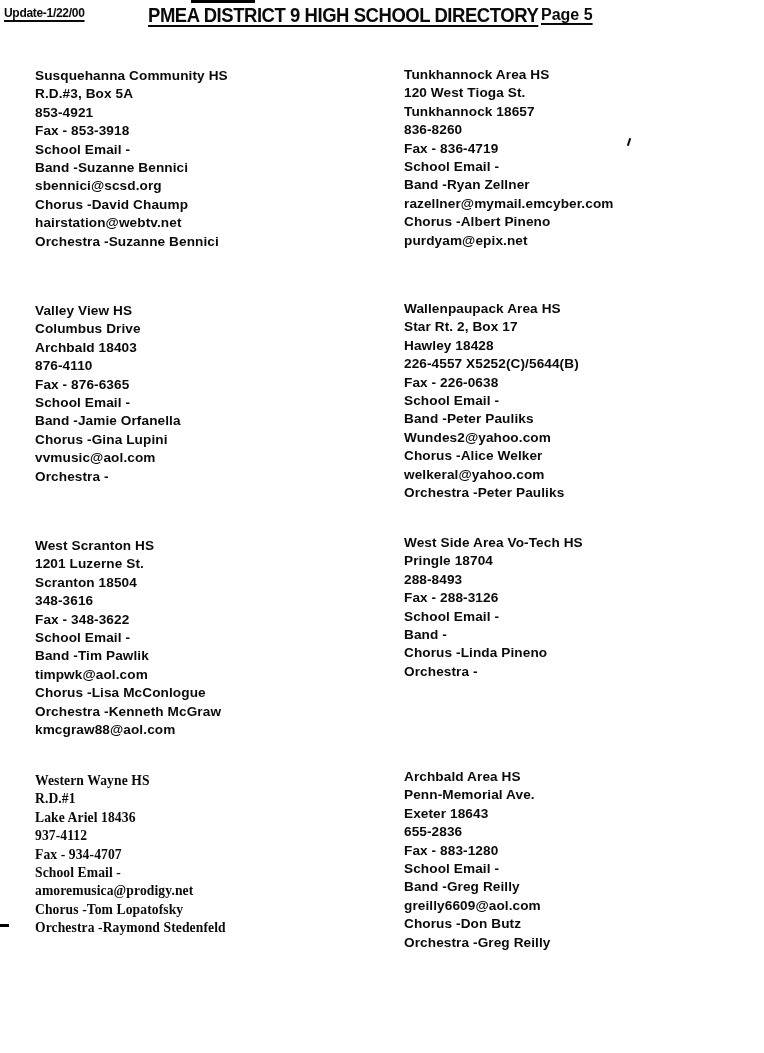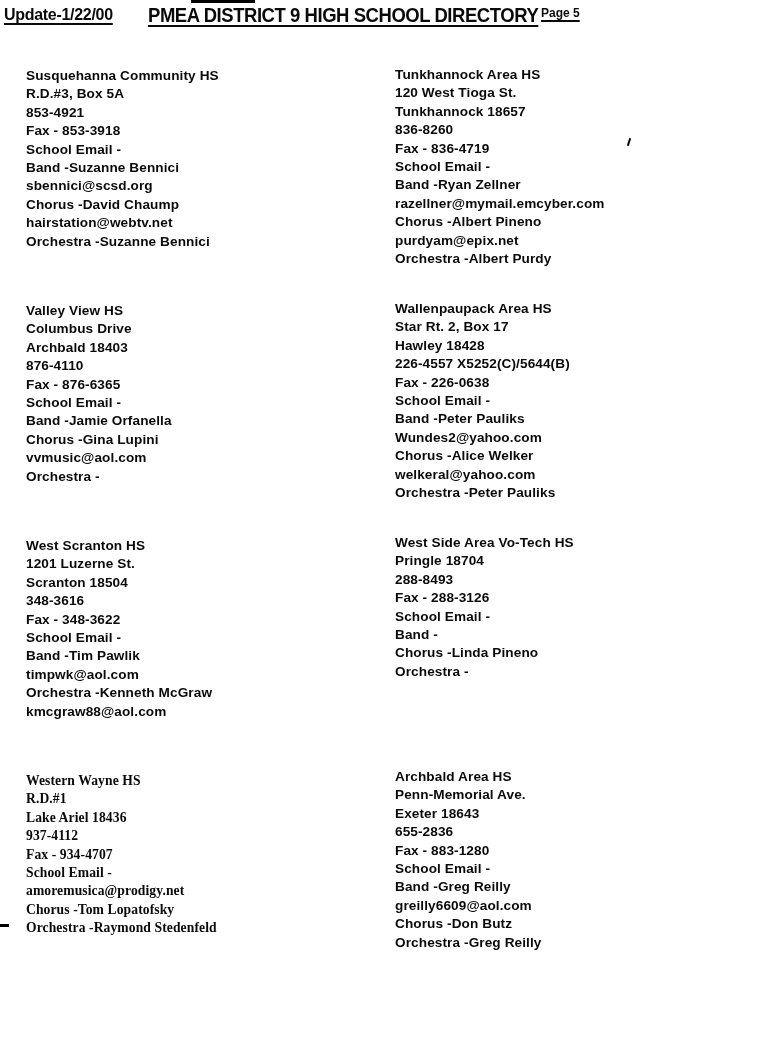--- a/index.html
+++ b/index.html
@@ -15,21 +15,21 @@
     overflow: hidden;
     font-family: "Liberation Sans", sans-serif;
     color: #0a0a0a;
     -webkit-font-smoothing: none;
   }
   
   .hdr-update {
     position: absolute;
     left: 4px;
     top: 6px;
-    font-size: 16px;
+    font-size: 12px;
     font-weight: 700;
     letter-spacing: -0.3px;
     text-decoration: underline;
     text-decoration-thickness: 2px;
     text-underline-offset: 3px;
     white-space: nowrap;
   }
   .hdr-title {
     position: absolute;
     left: 148px;
@@ -41,39 +41,39 @@
     text-decoration-thickness: 2px;
     text-underline-offset: 3px;
     white-space: nowrap;
     transform: scaleX(0.88);
     transform-origin: left top;
   }
   .hdr-page {
     position: absolute;
     left: 541px;
     top: 6px;
-    font-size: 12px;
+    font-size: 16px;
     font-weight: 700;
     text-decoration: underline;
     text-decoration-thickness: 2px;
     text-underline-offset: 3px;
     white-space: nowrap;
   }
   
   .col {
     position: absolute;
     top: 0;
     width: 360px;
     height: 1053px;
   }
   .col-left  { left: 19px;  }
   .col-right { left: 388px; }
   .school {
     position: absolute;
-    left: 7px;
+    left: 16px;
     white-space: nowrap;
   }
   .line {
     font-size: 13.6px;
     font-weight: 700;
     letter-spacing: 0.1px;
     line-height: 18.4px;
     color: #0a0a0a;
   }
   
@@ -123,20 +123,21 @@
       </div>
       <div class="school" style="top: 537px;">
         <div class="line">West Scranton HS</div>
         <div class="line">1201 Luzerne St.</div>
         <div class="line">Scranton 18504</div>
         <div class="line">348-3616</div>
         <div class="line">Fax - 348-3622</div>
         <div class="line">School Email -</div>
         <div class="line">Band -Tim Pawlik</div>
         <div class="line">timpwk@aol.com</div>
+        <div class="line">Chorus -Lisa McConlogue</div>
         <div class="line">Orchestra -Kenneth McGraw</div>
         <div class="line">kmcgraw88@aol.com</div>
       </div>
       <div class="school" style="top: 772px; font-family: Liberation Serif, serif;">
         <div class="line">Western Wayne HS</div>
         <div class="line">R.D.#1</div>
         <div class="line">Lake Ariel 18436</div>
         <div class="line">937-4112</div>
         <div class="line">Fax - 934-4707</div>
         <div class="line">School Email -</div>
@@ -151,21 +152,20 @@
         <div class="line">Tunkhannock Area HS</div>
         <div class="line">120 West Tioga St.</div>
         <div class="line">Tunkhannock 18657</div>
         <div class="line">836-8260</div>
         <div class="line">Fax - 836-4719</div>
         <div class="line">School Email -</div>
         <div class="line">Band -Ryan Zellner</div>
         <div class="line">razellner@mymail.emcyber.com</div>
         <div class="line">Chorus -Albert Pineno</div>
         <div class="line">purdyam@epix.net</div>
-        <div class="line">Orchestra -Albert Purdy</div>
       </div>
       <div class="school" style="top: 300px;">
         <div class="line">Wallenpaupack Area HS</div>
         <div class="line">Star Rt. 2, Box 17</div>
         <div class="line">Hawley 18428</div>
         <div class="line">226-4557 X5252(C)/5644(B)</div>
         <div class="line">Fax - 226-0638</div>
         <div class="line">School Email -</div>
         <div class="line">Band -Peter Pauliks</div>
         <div class="line">Wundes2@yahoo.com</div>

